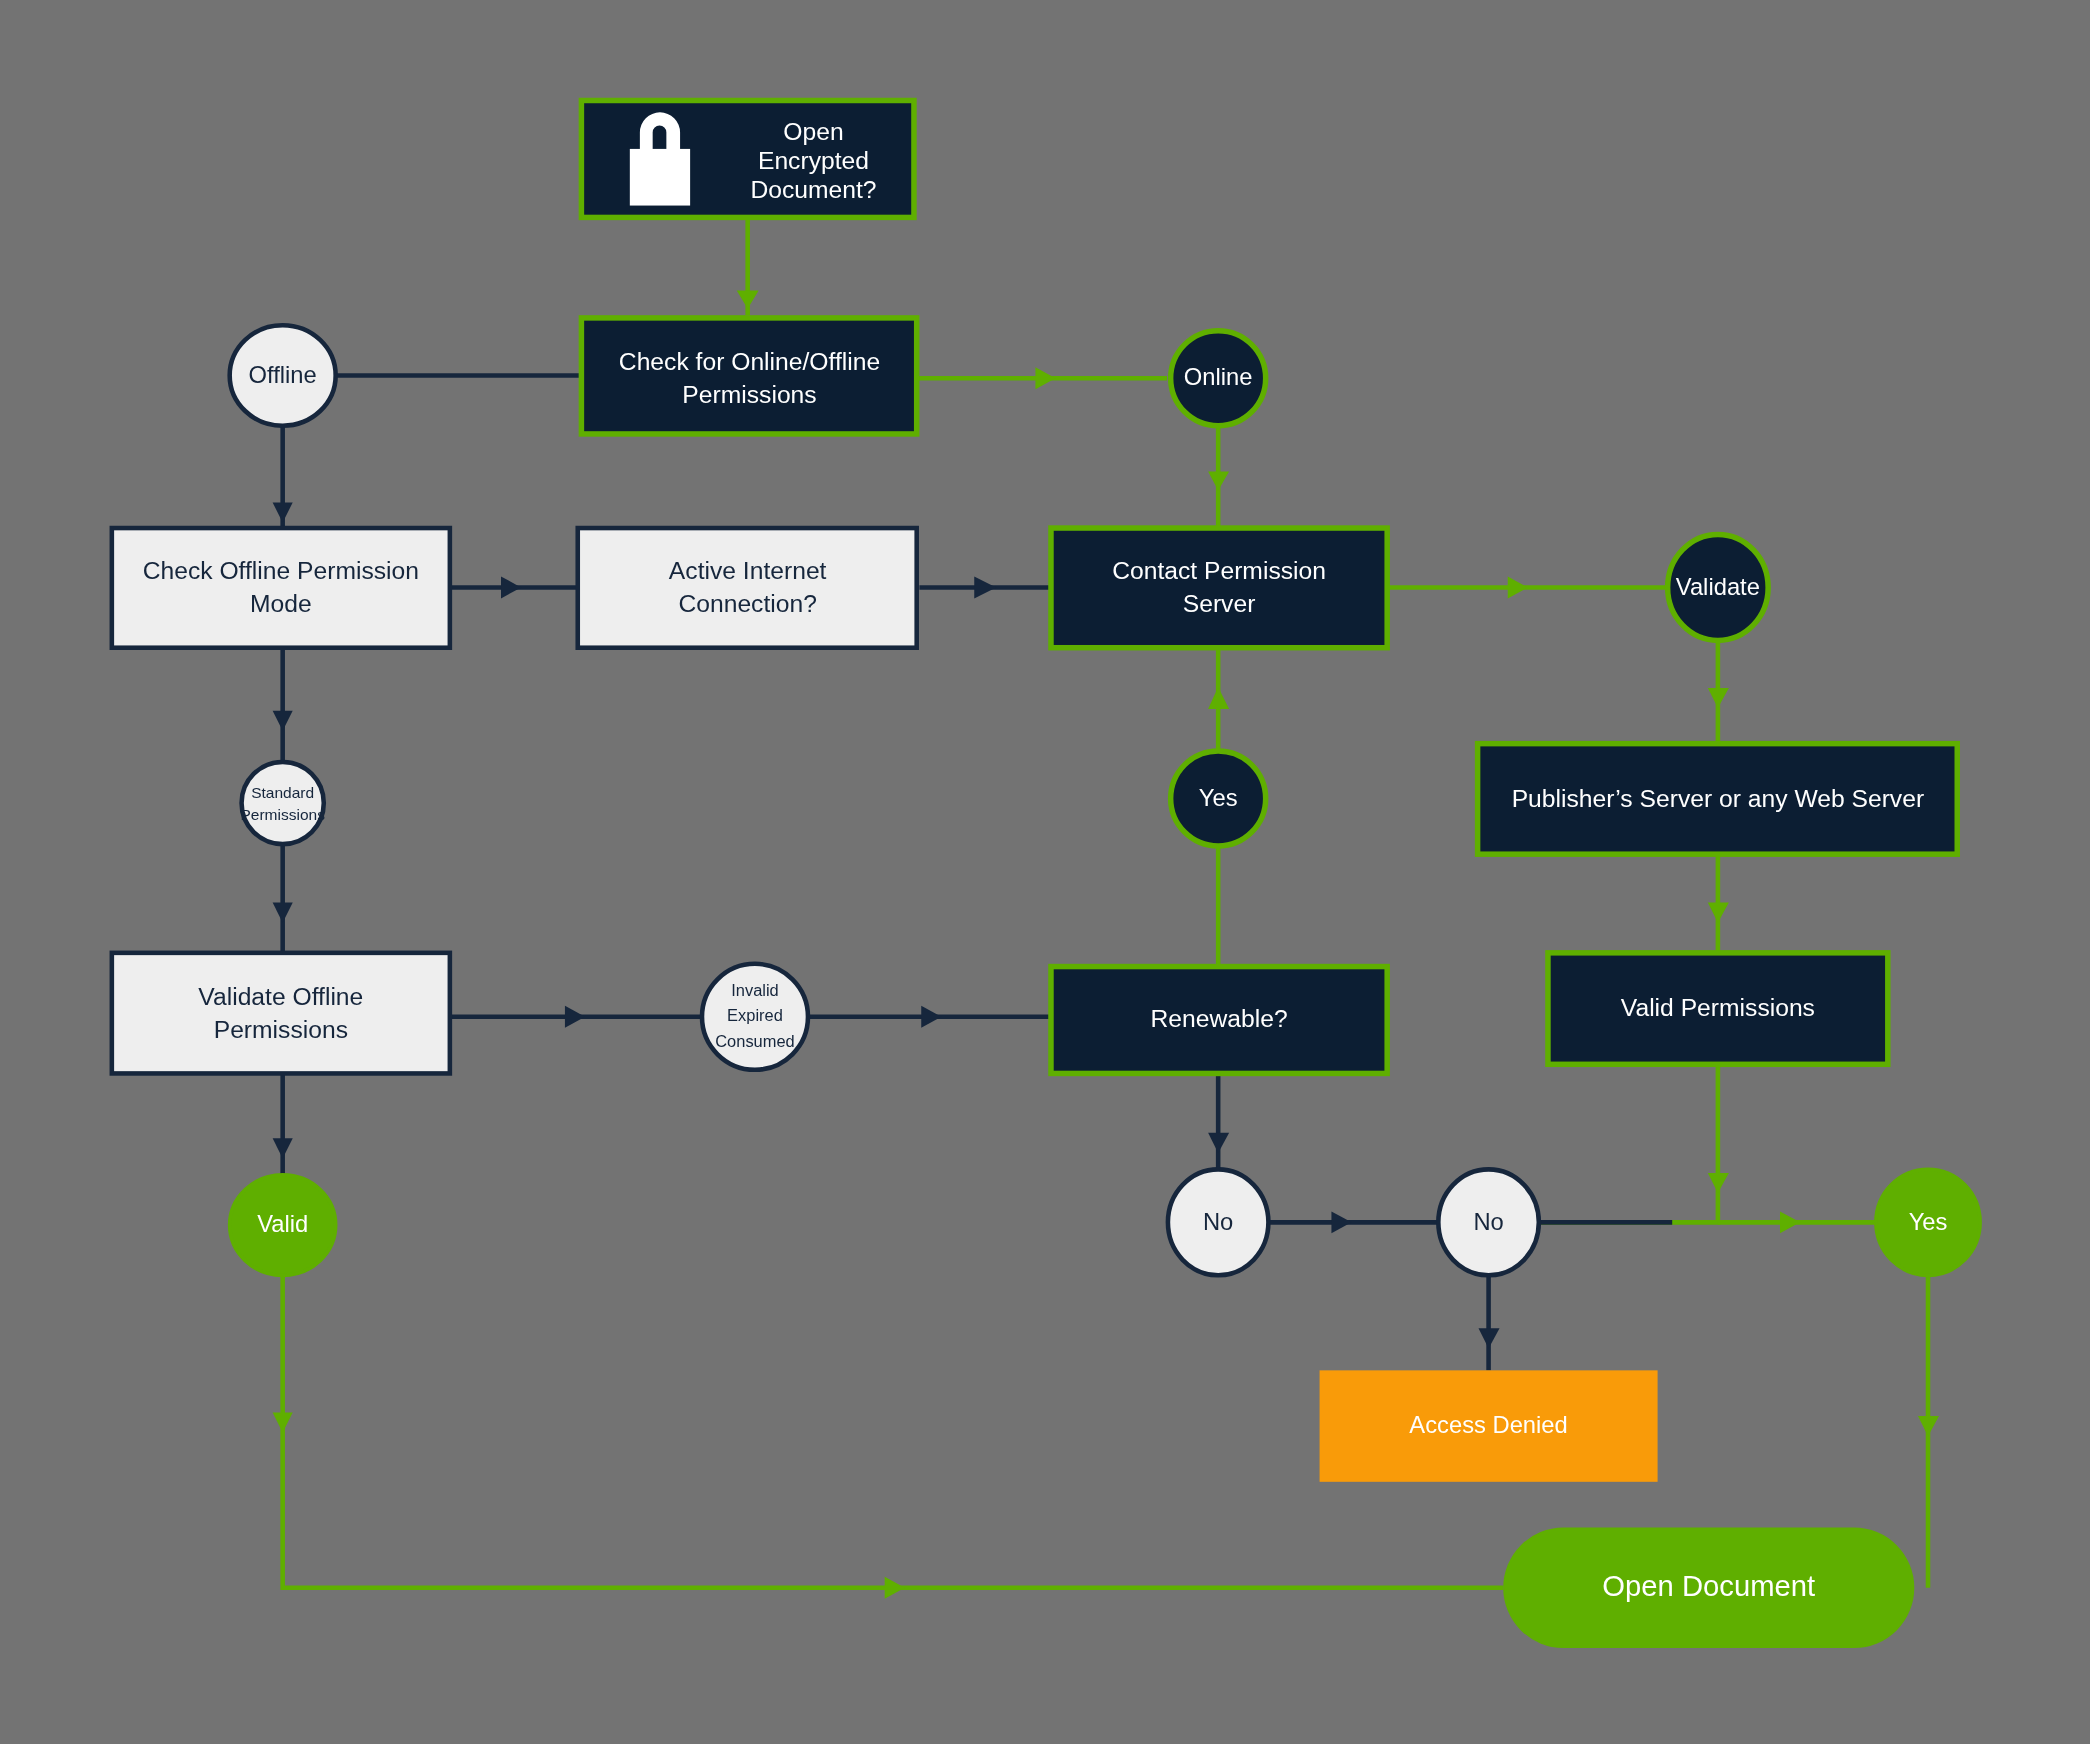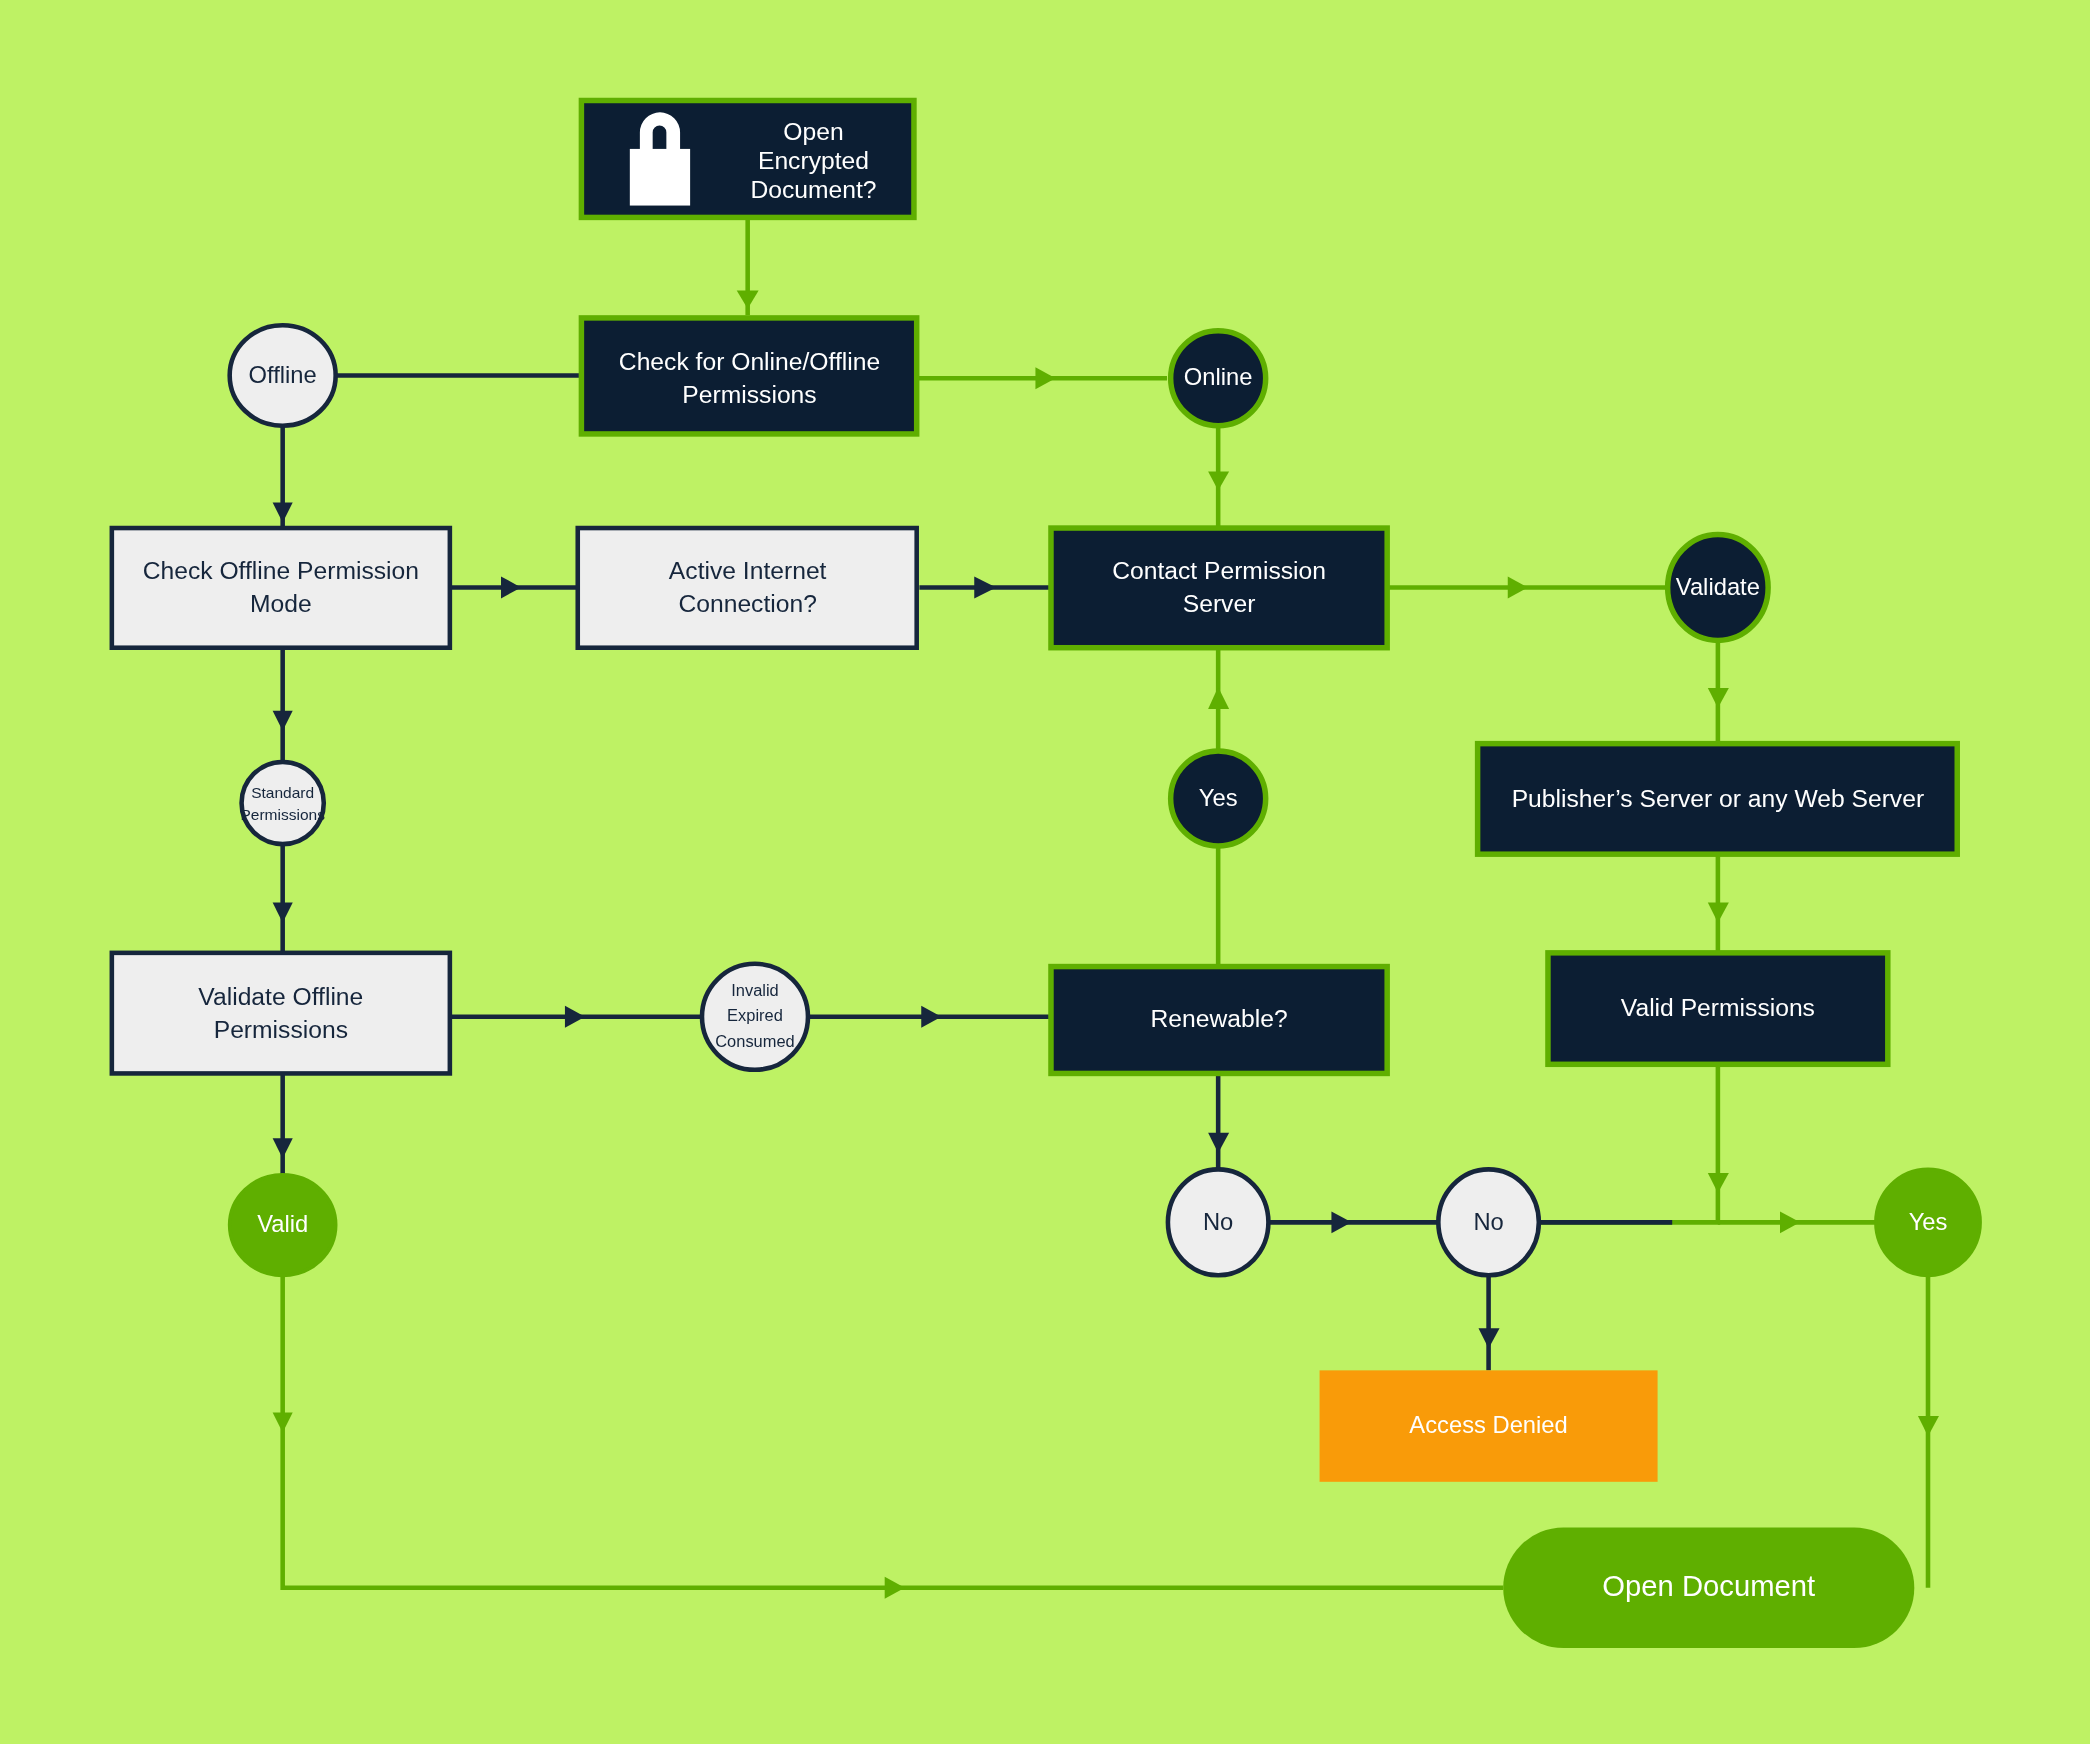--- a/index.html
+++ b/index.html
@@ -10,21 +10,21 @@
   body {
     width: 2091px;
     height: 1744px;
     font-family: "Liberation Sans", sans-serif;
     overflow: hidden;
   }
   #canvas {
     position: relative;
     width: 2091px;
     height: 1744px;
-    background: #bef264;
+    background: #737373;
   }
   svg.flow {
     position: absolute;
     left: 0;
     top: 0;
     width: 2091px;
     height: 1744px;
   }
   .node-label {
     font-family: "Liberation Sans", sans-serif;

